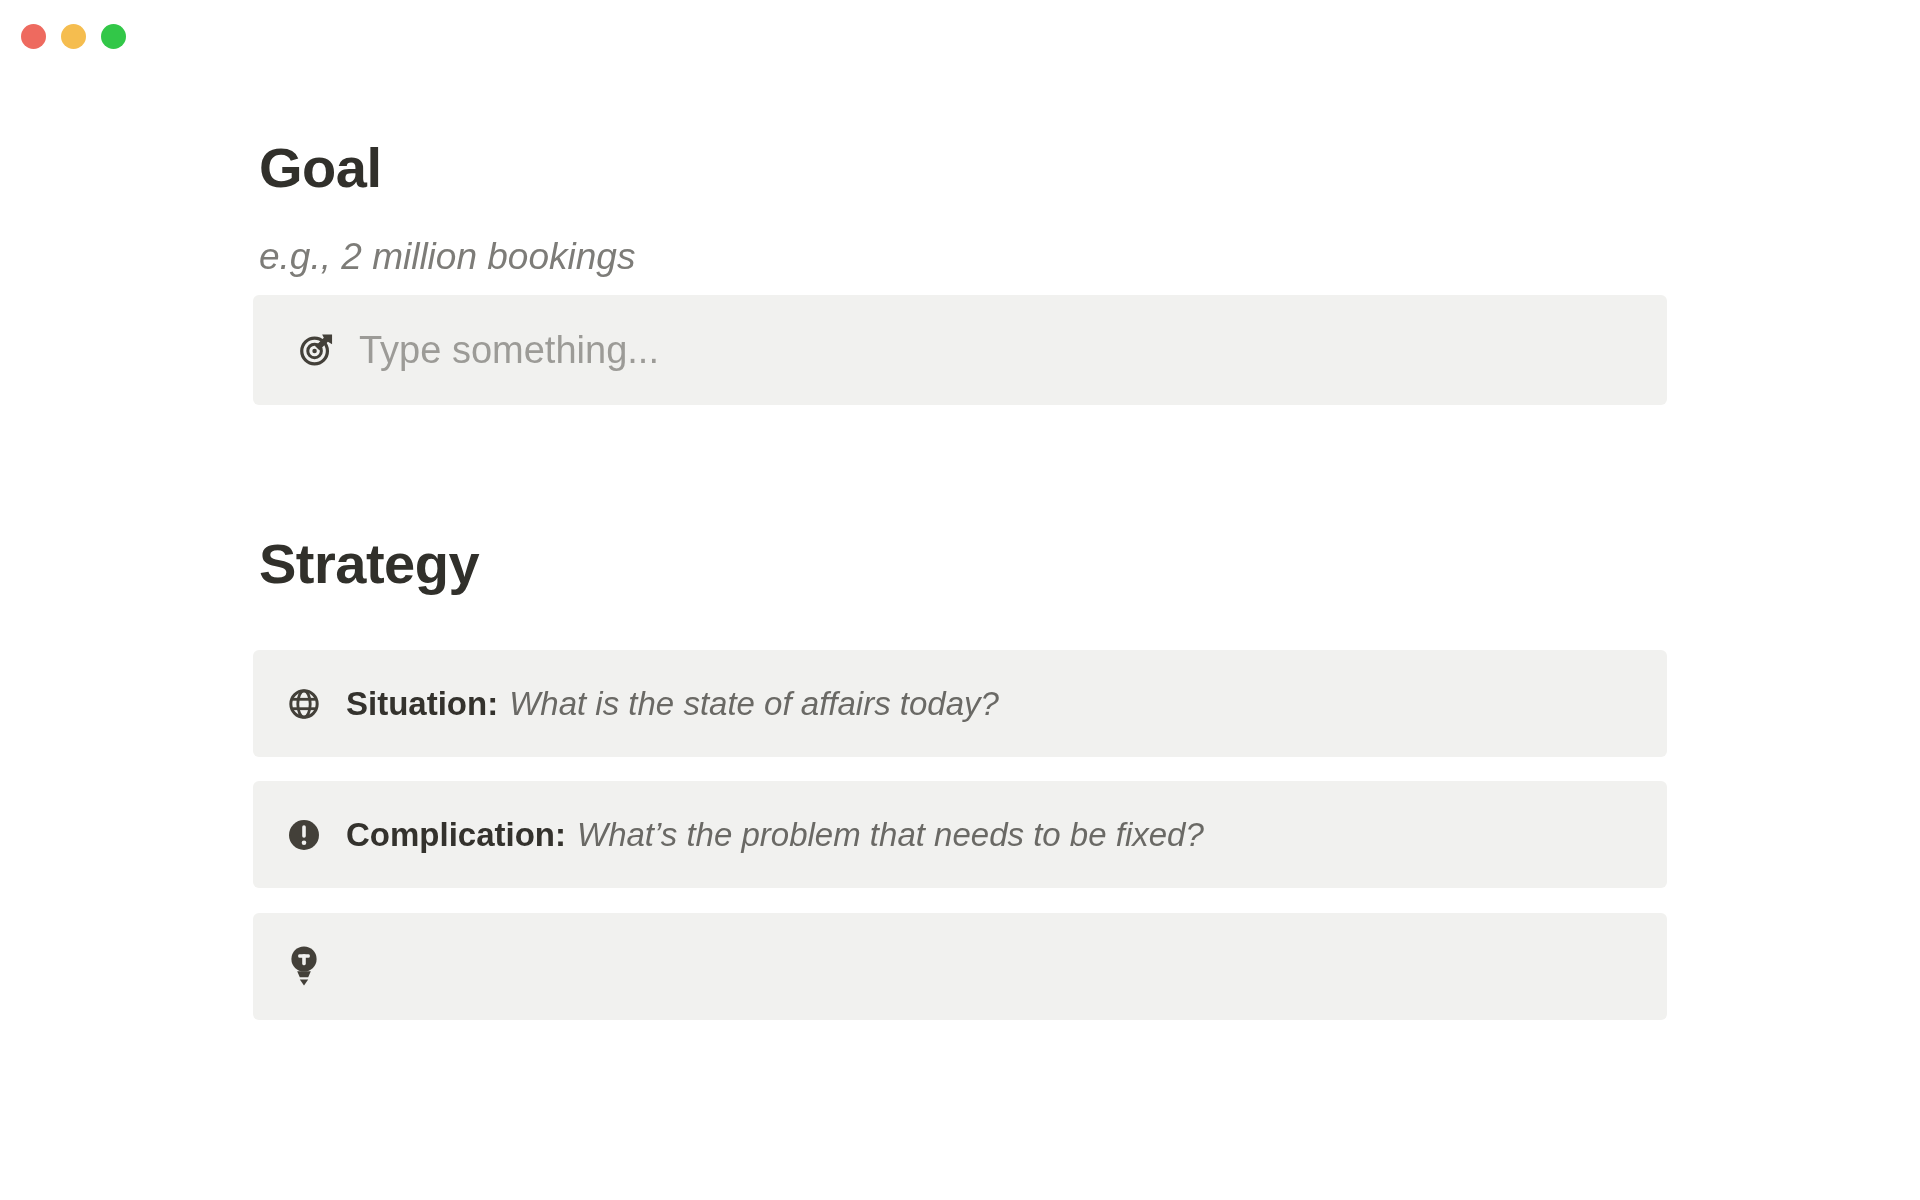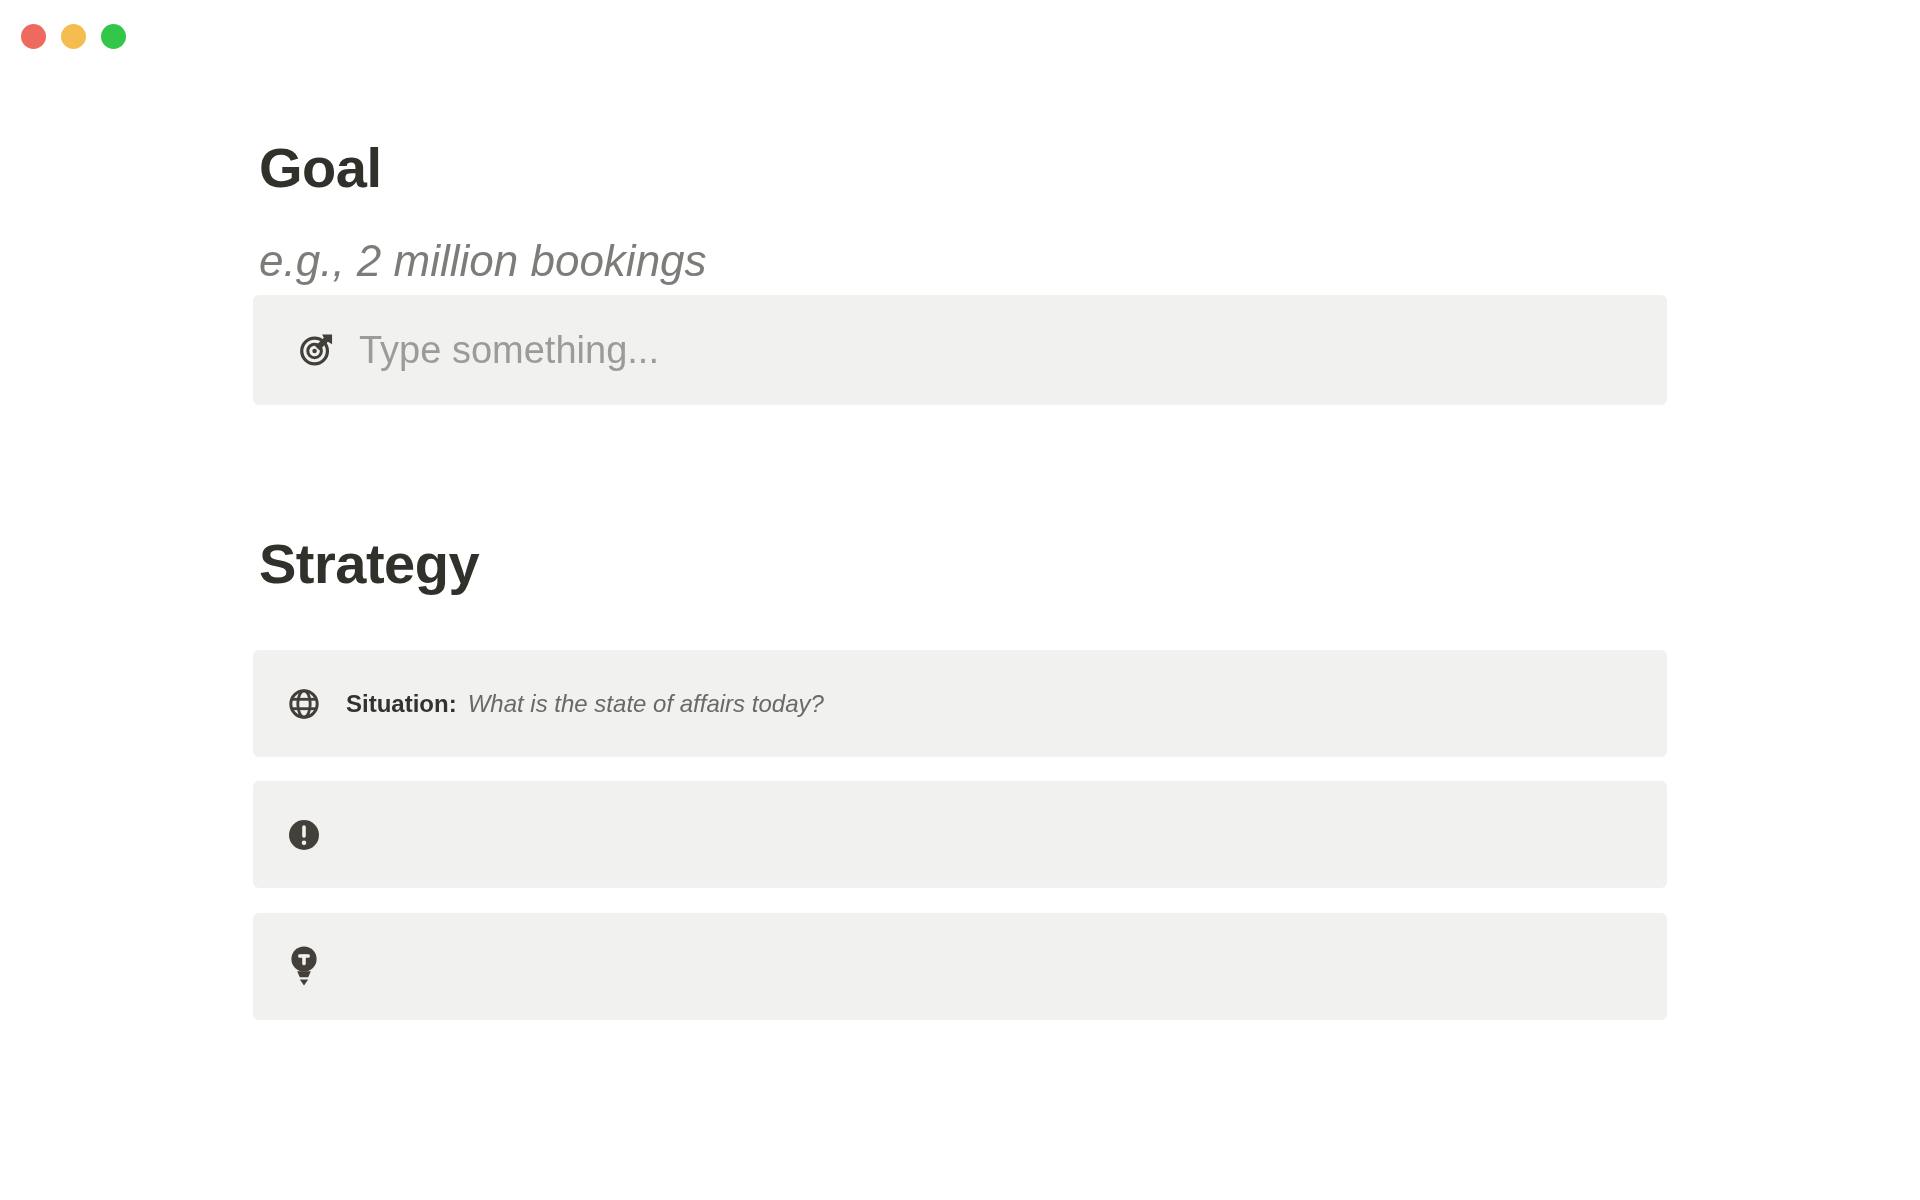--- a/index.html
+++ b/index.html
@@ -30,21 +30,21 @@
   h1.section-heading {
     position: absolute; left: 6px;
     font-size: 56px; font-weight: 700; line-height: 1;
     color: #31302b; letter-spacing: -0.5px;
   }
   #goal-heading { top: 140px; }
   #strategy-heading { top: 536px; }
 
   .hint-text {
     position: absolute; left: 6px; top: 236px;
-    font-size: 44px; font-style: italic;
+    font-size: 37px; font-style: italic;
     color: #7d7c78;
   }
 
   
   .goal-input-box {
     position: absolute; left: 0; top: 295px;
     width: 1414px; height: 110px;
     background: #f1f1ef; border-radius: 6px;
     display: flex; align-items: center;
     padding-left: 46px; gap: 26px;
@@ -63,21 +63,21 @@
     width: 1414px; height: 107px;
     background: #f1f1ef; border-radius: 6px;
     display: flex; align-items: center;
     padding-left: 34px; gap: 25px;
     cursor: text;
   }
   #callout-situation    { top: 650px; }
   #callout-complication { top: 781px; }
   #callout-solution     { top: 913px; }
 
-  .callout-text { font-size: 24px; white-space: nowrap; }
+  .callout-text { font-size: 33px; white-space: nowrap; }
   .callout-label { font-weight: 700; color: #34322d; }
   .callout-question { font-style: italic; color: #6a6965; margin-left: 11px; }
 
   .icon-wrap { flex: 0 0 auto; display: flex; align-items: center; justify-content: center; width: 34px; }
 </style>
 </head>
 <body>
 
 <div class="traffic-lights">
   <button class="dot red"></button>
@@ -120,20 +120,23 @@
   </div>
 
   <div class="callout-row" id="callout-complication">
     <span class="icon-wrap">
       <svg width="32" height="32" viewBox="0 0 32 32" aria-hidden="true">
         <circle cx="16" cy="16" r="15" fill="#434039"></circle>
         <rect x="14.2" y="6.3" width="3.6" height="12.5" rx="1.8" fill="#f1f1ef"></rect>
         <circle cx="16" cy="23.8" r="2.3" fill="#f1f1ef"></circle>
       </svg>
     </span>
+    <span class="callout-text">
+      <span class="callout-label">Complication:</span><span class="callout-question">What’s the problem that needs to be fixed?</span>
+    </span>
   </div>
 
   <div class="callout-row" id="callout-solution">
     <span class="icon-wrap">
       <svg width="26" height="42" viewBox="0 0 26 42" aria-hidden="true">
         <circle cx="13" cy="13" r="12.6" fill="#434039"></circle>
         <rect x="7.2" y="8.2" width="11.6" height="3.6" rx="1.4" fill="#f1f1ef"></rect>
         <rect x="11.2" y="8.2" width="3.6" height="11" rx="1.4" fill="#f1f1ef"></rect>
         <path d="M6.2 25.2 L19.8 25.2 L17.2 31.2 L8.8 31.2 Z" fill="#434039"></path>
         <path d="M8.8 33.6 L17.2 33.6 L13 39.6 Z" fill="#434039"></path>

